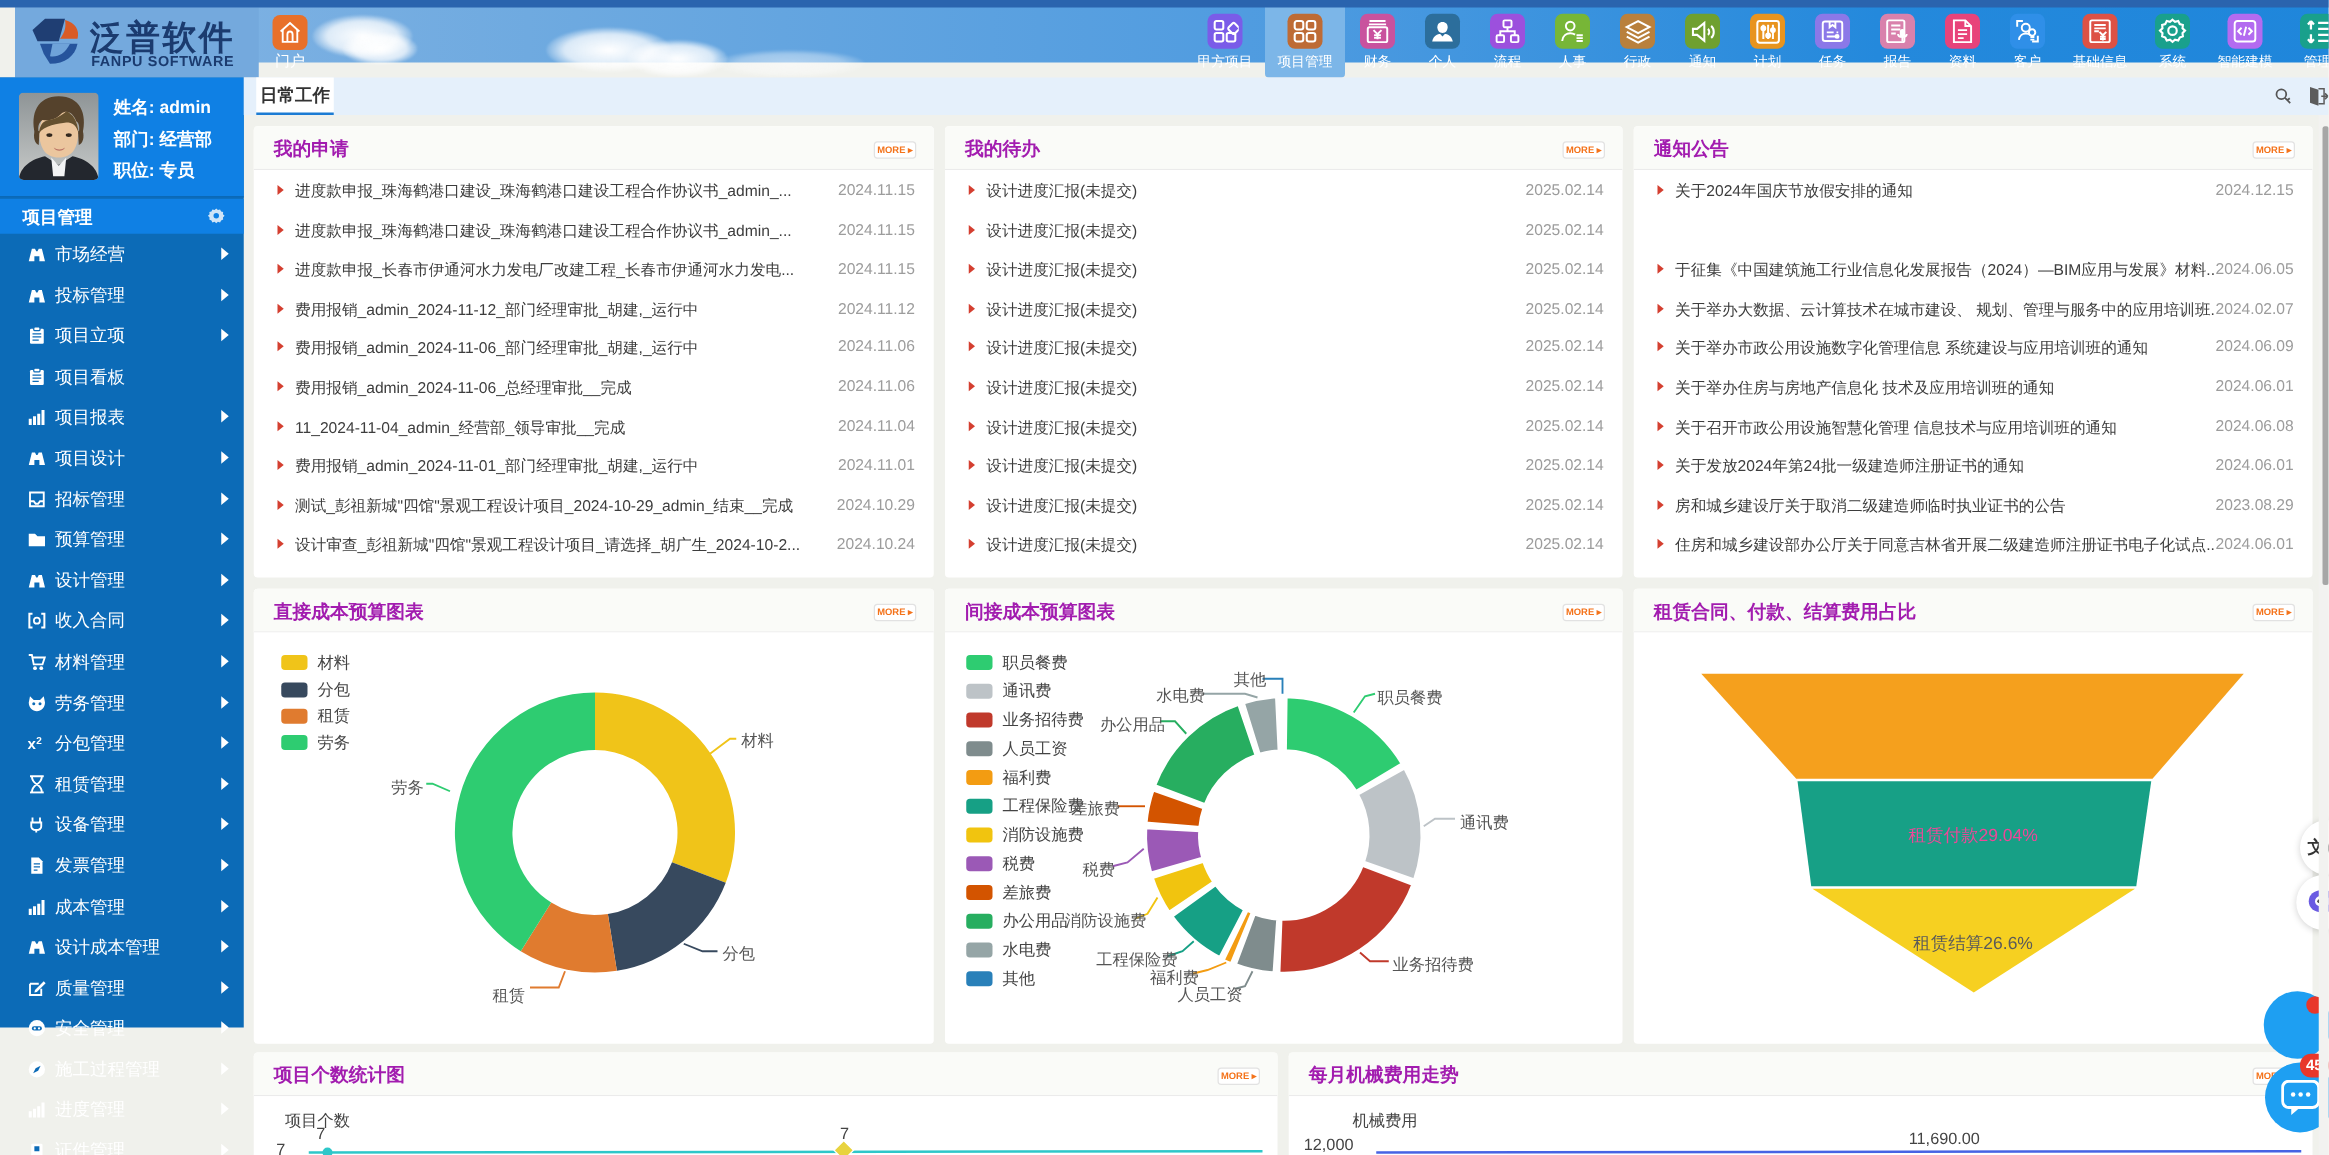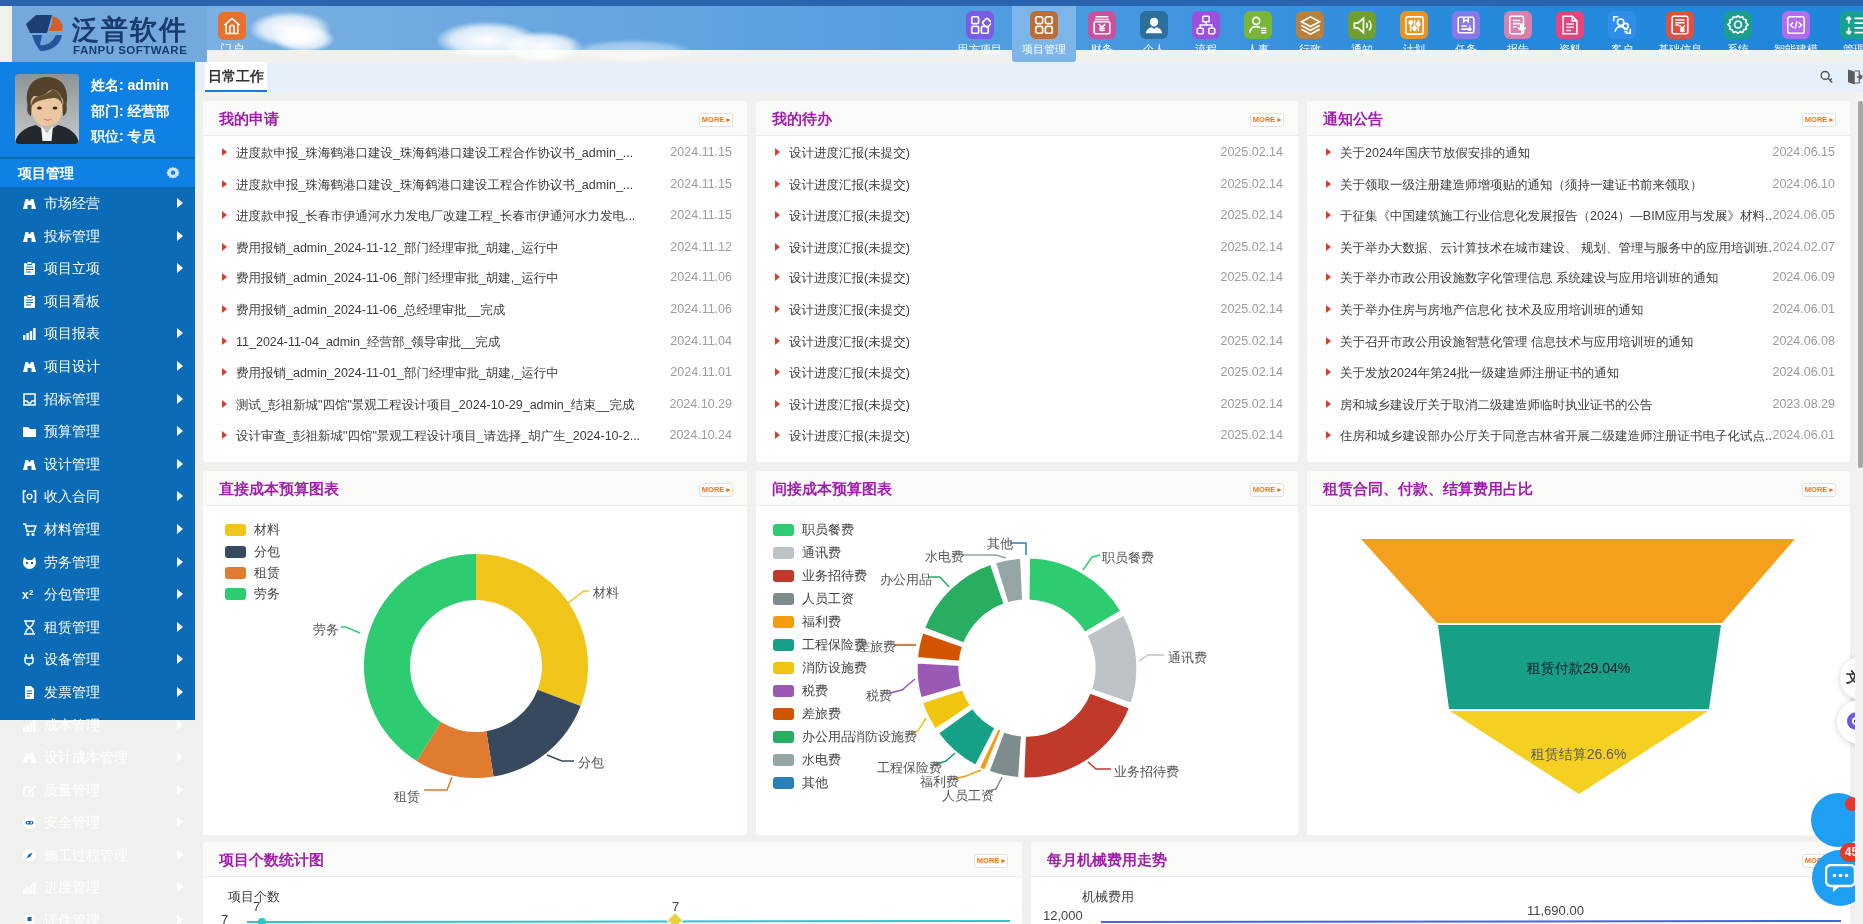--- a/index.html
+++ b/index.html
@@ -14,21 +14,21 @@
 #portal{position:absolute;left:205px;top:12px;width:30px;height:48px;text-align:center;}
 #portal .pic{width:28px;height:28px;margin:0 auto;background:#E8702A;border-radius:6px;display:flex;align-items:center;justify-content:center;}
 #portal .plb{color:#fff;font-size:12px;margin-top:1px;}
 #topmenu{position:absolute;left:936px;top:0;height:62px;display:flex;align-items:flex-start;}
 .tmi{width:52px;height:62px;text-align:center;padding-top:11px;position:relative;}
 .tmi.w4{width:64px;}
 .tmi.sel{background:#7CB6E8;border-radius:3px;}
 .tmi .ic{width:28px;height:28px;margin:0 auto;border-radius:6px;display:flex;align-items:center;justify-content:center;}
 .tmi .lb{color:#fff;font-size:11px;margin-top:3px;white-space:nowrap;}
 
-#sidebar{position:absolute;left:0;top:62px;width:195px;height:658px;background:#0C6BB7;}
+#sidebar{position:absolute;left:0;top:62px;width:195px;height:760px;background:#0C6BB7;}
 #userbox{position:absolute;left:0;top:0;width:195px;height:96px;background:#0F80E4;border-bottom:1px solid #0A62A8;}
 #photo{position:absolute;left:15px;top:12px;width:64px;height:70px;border-radius:4px;overflow:hidden;}
 .uline{position:absolute;left:91px;color:#fff;font-size:14px;font-weight:bold;}
 #mhead{position:absolute;left:0;top:97px;width:195px;height:28px;background:#0F80E4;color:#fff;font-weight:bold;font-size:14px;line-height:28px;padding-left:18px;}
 #mhead svg{position:absolute;right:14px;top:6px;}
 #menu{position:absolute;left:0;top:125px;width:195px;}
 .mi{position:relative;height:32.6px;line-height:32.6px;color:#fff;font-size:14px;padding-left:44px;white-space:nowrap;}
 .mi .mic{position:absolute;left:22px;top:9px;width:15px;height:15px;}
 .mi .arr{position:absolute;right:12px;top:11px;width:0;height:0;border-left:6px solid #fff;border-top:5px solid transparent;border-bottom:5px solid transparent;}
 
@@ -506,26 +506,21 @@
       </div>
     </div>
 <div class="panel" style="left:1307px;top:101px;width:543px;height:361px;">
       <div class="phead">
         <div class="ptitle">通知公告</div>
         <div class="more">MORE ▸</div>
       </div>
       <div class="li" style="top:42px;">
         <span class="bu"></span>
         <span class="tx">关于2024年国庆节放假安排的通知</span>
-        <span class="dt">2024.06.15</span>
-      </div>
-      <div class="li" style="top:74px;">
-        <span class="bu"></span>
-        <span class="tx">关于领取一级注册建造师增项贴的通知（须持一建证书前来领取）</span>
-        <span class="dt">2024.06.10</span>
+        <span class="dt">2024.12.15</span>
       </div>
       <div class="li" style="top:105px;">
         <span class="bu"></span>
         <span class="tx">于征集《中国建筑施工行业信息化发展报告（2024）—BIM应用与发展》材料...</span>
         <span class="dt">2024.06.05</span>
       </div>
       <div class="li" style="top:137px;">
         <span class="bu"></span>
         <span class="tx">关于举办大数据、云计算技术在城市建设、 规划、管理与服务中的应用培训班...</span>
         <span class="dt">2024.02.07</span>
@@ -692,21 +687,21 @@
 <div class="panel" style="left:1307px;top:471px;width:543px;height:364px;">
       <div class="phead">
         <div class="ptitle">租赁合同、付款、结算费用占比</div>
         <div class="more">MORE ▸</div>
       </div>
       <svg style="position:absolute;left:0;top:0;" width="543" height="364" viewBox="0 0 543 364">
         <polygon points="54,68 488,68 415,152 130,152" fill="#F5A01D"></polygon>
         <polygon points="131,154 414,154 402,238 142,238" fill="#17A086"></polygon>
         <polygon points="143,240 401,240 272,323" fill="#F6D021"></polygon>
       </svg>
-      <div class="clab" style="left:0;top:189px;width:543px;text-align:center;color:#0f172a;font-size:14px;">租赁付款29.04%</div>
+      <div class="clab" style="left:0;top:189px;width:543px;text-align:center;color:#ec4899;font-size:14px;">租赁付款29.04%</div>
       <div class="clab" style="left:0;top:275px;width:543px;text-align:center;color:#5A5A5A;font-size:14px;">租赁结算26.6%</div>
     </div>
 <div class="panel" style="left:203px;top:842px;width:819px;height:120px;">
       <div class="phead">
         <div class="ptitle">项目个数统计图</div>
         <div class="more">MORE ▸</div>
       </div>
       <div class="clab" style="left:25px;top:46px;color:#444;">项目个数</div>
       <div class="clab" style="left:50px;top:57px;color:#444;">7</div>
       <div class="clab" style="left:469px;top:57px;color:#444;">7</div>

